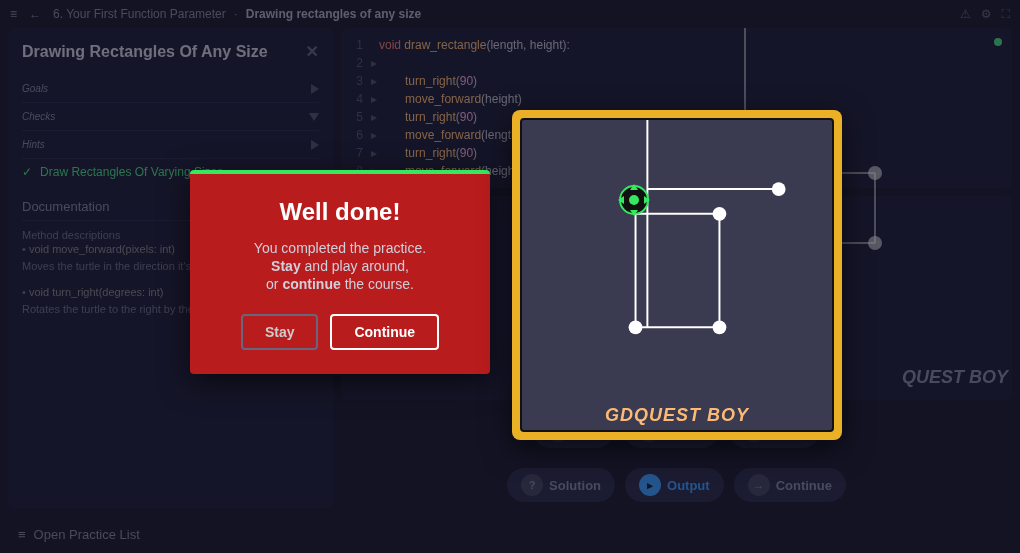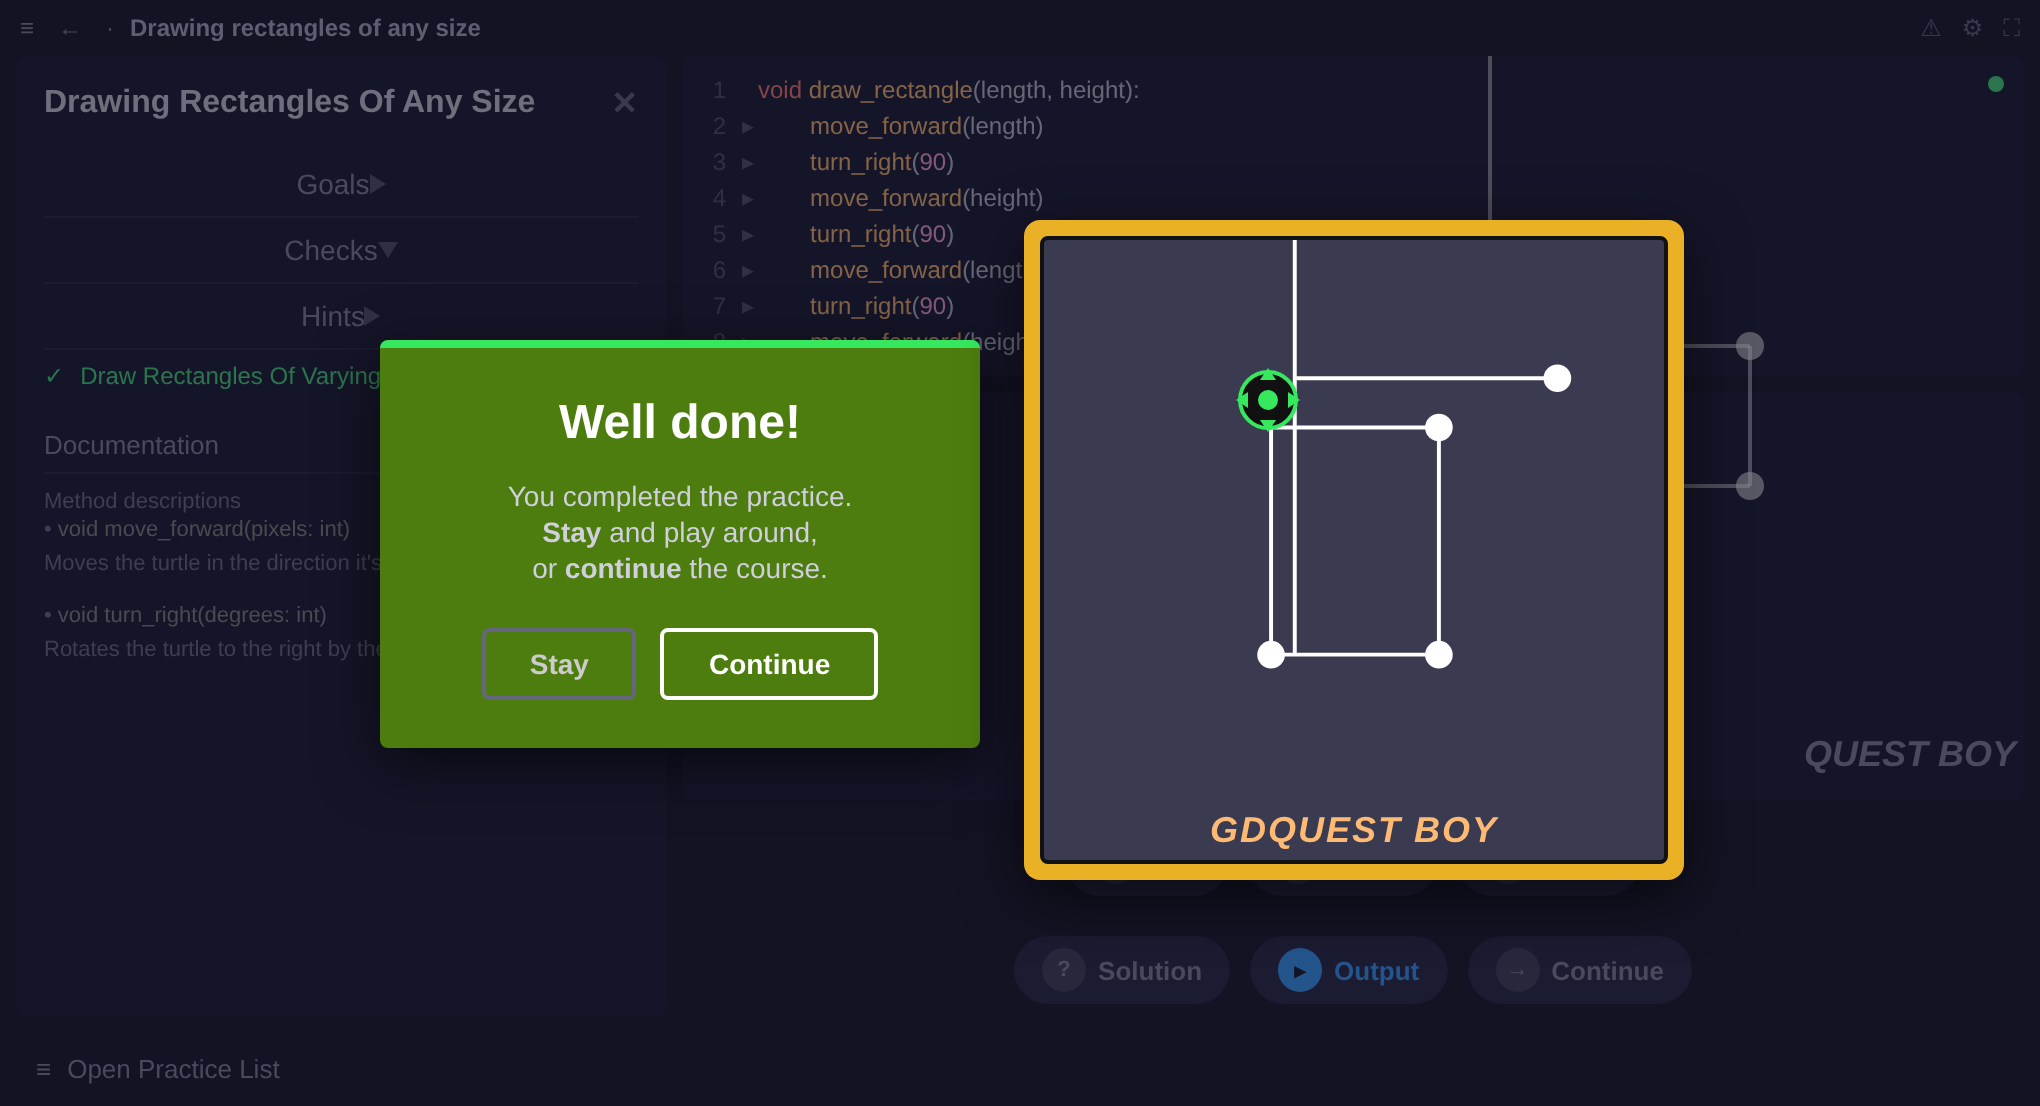--- a/index.html
+++ b/index.html
@@ -7,21 +7,21 @@
 
 
 .topbar { height: 28px; display: flex; align-items: center; padding: 0 10px; gap: 12px; font-size: 12px; color: #8888a0; }
 .topbar .crumbs { display: flex; gap: 8px; align-items: center; }
 .topbar .right { margin-left: auto; display: flex; gap: 10px; color: #666680; }
 
 
 .main { display: flex; height: 480px; padding: 0 8px; gap: 8px; }
 .left-panel { width: 325px; background: #1f1f38; border-radius: 6px; padding: 14px; }
 .left-panel h2 { color: #d0d0e0; font-size: 16px; margin-bottom: 14px; display: flex; justify-content: space-between; align-items: center; }
-.section-row { display: flex; justify-content: center; align-items: center; padding: 8px 0; border-bottom: 1px solid #2a2a48; font-size: 14px; color: #8888a0; }
+.section-row { display: flex; justify-content: space-between; align-items: center; padding: 8px 0; border-bottom: 1px solid #2a2a48; font-size: 10px; color: #8888a0; font-style: italic; }
 .check-item { display: flex; align-items: center; gap: 8px; padding: 6px 0; color: #4ade80; font-size: 12px; }
 .doc-title { font-size: 13px; color: #8888a0; margin: 14px 0 8px; border-bottom: 1px solid #2a2a48; padding-bottom: 6px; }
 .doc-sub { font-size: 11px; color: #707088; margin-bottom: 0; }
 .doc-item { font-size: 11px; color: #707088; margin-bottom: 10px; line-height: 1.5; }
 .sig { color: #888; }
 
 .center { flex: 1; display: flex; flex-direction: column; gap: 8px; }
 .code-panel { background: #1f1f38; border-radius: 6px; padding: 8px; font-family: 'Consolas', monospace; font-size: 12px; line-height: 1.5; position: relative; }
 .code-line { display: flex; gap: 8px; }
 .lineno { width: 14px; text-align: right; color: #555570; }
@@ -41,21 +41,21 @@
 .ctrl-btn.active .ctrl-ico { background: #3b9dff; color: #1a1a2e; }
 
 .right-canvas { position: absolute; right: 0; top: 28px; width: 340px; height: 420px; }
 
 .bottom-bar { position: absolute; bottom: 0; left: 0; right: 0; height: 38px; display: flex; align-items: center; padding: 0 18px; font-size: 13px; color: #8888a0; gap: 8px; }
 
 
 .dimmer { position: absolute; inset: 0; background: rgba(12, 12, 26, 0.5); }
 
 
-.modal { position: absolute; left: 190px; top: 170px; width: 300px; background: #4d7c0f; border-radius: 4px; border-top: 4px solid #35e85e; box-shadow: 0 8px 30px rgba(0,0,0,0.6); padding: 24px; text-align: center; }
+.modal { position: absolute; left: 190px; top: 170px; width: 300px; background: #b91c1c; border-radius: 4px; border-top: 4px solid #35e85e; box-shadow: 0 8px 30px rgba(0,0,0,0.6); padding: 24px; text-align: center; }
 .modal h1 { color: #fff; font-size: 24px; margin-bottom: 14px; }
 .modal p { font-size: 14px; color: #d0d0dc; margin-bottom: 2px; }
 .modal-btns { display: flex; gap: 12px; justify-content: center; margin-top: 22px; }
 .modal-btns button { padding: 8px 22px; border-radius: 4px; border: 2px solid #fff; background: transparent; color: #fff; font-weight: 600; font-size: 14px; cursor:pointer; }
 .modal-btns button.secondary { border-color: #666680; color: #ccc; }
 
 
 .output { position: absolute; left: 512px; top: 110px; width: 330px; height: 330px; background: #eab026; border-radius: 8px; padding: 8px; box-shadow: 0 8px 30px rgba(0,0,0,0.6); }
 .output-inner { width: 100%; height: 100%; background: #3a3a50; border: 2px solid #111; border-radius: 4px; position: relative; overflow: hidden; }
 .turtle { position: absolute; }
@@ -66,20 +66,21 @@
 .tri { width: 0; height: 0; border-left: 8px solid #555570; border-top: 5px solid transparent; border-bottom: 5px solid transparent; }
 .tri-down { width: 0; height: 0; border-top: 8px solid #555570; border-left: 5px solid transparent; border-right: 5px solid transparent; }
 </style>
 </head>
 <body>
 
 <div class="topbar">
   <span>≡</span>
   <span>←</span>
   <div class="crumbs">
+    <span>6. Your First Function Parameter</span>
     <span>·</span>
     <span style="color:#b0b0c8;font-weight:600;">Drawing rectangles of any size</span>
   </div>
   <div class="right">
     <span>⚠</span>
     <span>⚙</span>
     <span>⛶</span>
   </div>
 </div>
 
@@ -121,21 +122,20 @@
     <div class="code-panel" id="code-editor">
       <div class="code-dot"></div>
     <div class="code-line">
           <span class="lineno">1</span>
           <span class="tok-id" style="color:#555570;"></span>
           <span><span class="tok-kw">void</span> <span class="tok-fn">draw_rectangle</span>(length, height):</span>
         </div>
         <div class="code-line">
           <span class="lineno">2</span>
           <span class="tok-id" style="color:#555570;">▸</span>
-          <span><span class="indent"><span class="tok-fn">move_forward</span>(length)</span></span>
         </div>
         <div class="code-line">
           <span class="lineno">3</span>
           <span class="tok-id" style="color:#555570;">▸</span>
           <span><span class="indent"><span class="tok-fn">turn_right</span>(<span class="tok-num">90</span>)</span></span>
         </div>
         <div class="code-line">
           <span class="lineno">4</span>
           <span class="tok-id" style="color:#555570;">▸</span>
           <span><span class="indent"><span class="tok-fn">move_forward</span>(height)</span></span>

